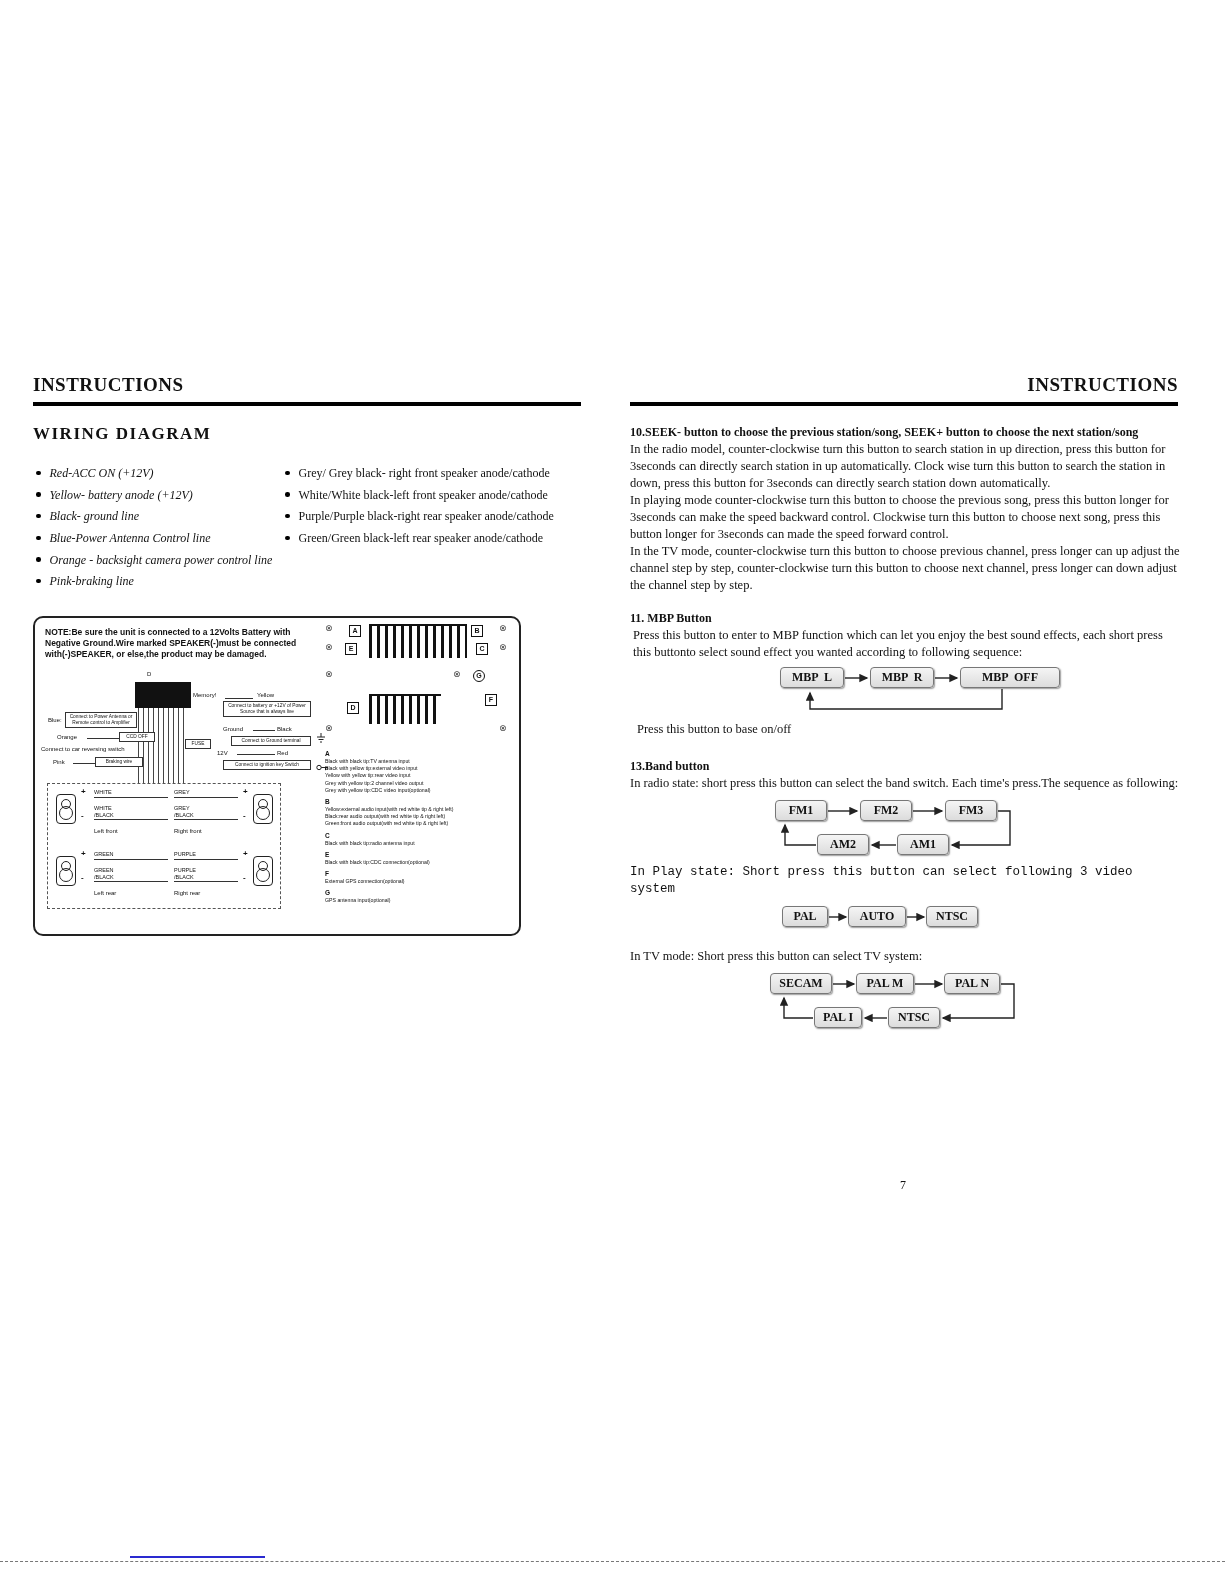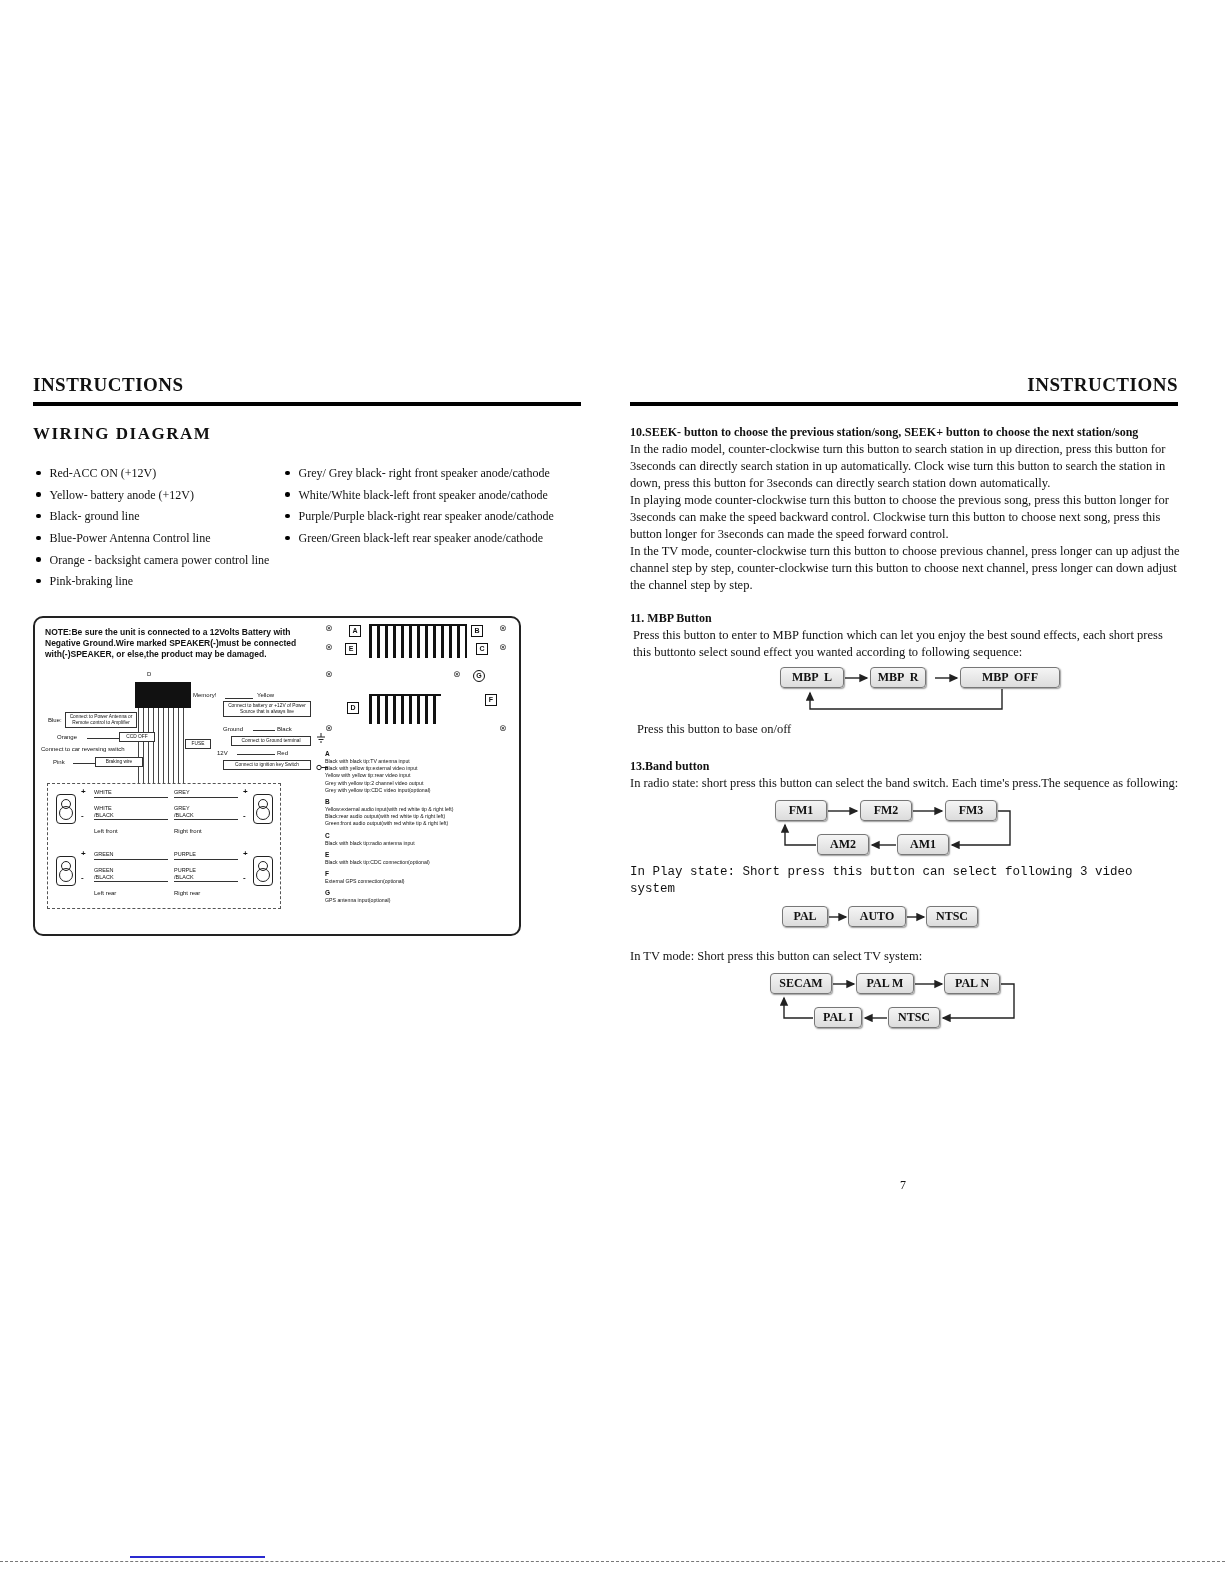--- a/index.html
+++ b/index.html
@@ -54,21 +54,21 @@
 </style>
 </head>
 <body>
 
 <div class="page">
 
   <div class="abs big-head" style="left:33px; top:374px;">INSTRUCTIONS</div>
   <div class="abs rule" style="left:33px; top:402px; width:548px;"></div>
   <div class="abs sub-head" style="left:33px; top:424px;">WIRING  DIAGRAM</div>
 
-  <ul class="abs blist" style="left:36px; top:466px;">
+  <ul class="abs blist" style="left:36px; top:466px;font-style:italic;">
     <li><span class="dot"></span><span>Red-ACC ON (+12V)</span></li>
     <li><span class="dot"></span><span>Yellow- battery anode (+12V)</span></li>
     <li><span class="dot"></span><span>Black- ground line</span></li>
     <li><span class="dot"></span><span>Blue-Power Antenna Control line</span></li>
     <li><span class="dot"></span><span>Orange - backsight camera power control line</span></li>
     <li><span class="dot"></span><span>Pink-braking  line</span></li>
   </ul>
 
   <ul class="abs blist" style="left:285px; top:466px;">
     <li><span class="dot"></span><span>Grey/ Grey black- right front speaker anode/cathode</span></li>
@@ -220,21 +220,21 @@
         <defs>
             <marker id="m-mbp" markerWidth="7" markerHeight="7" refX="5.5" refY="3" orient="auto">
               <path d="M0,0L6.5,3L0,6Z" fill="#222"></path>
             </marker>
           </defs>
         <path d="M93 11 H115" stroke="#222" stroke-width="1.4" fill="none" marker-end="url(#m-mbp)"></path>
         <path d="M183 11 H205" stroke="#222" stroke-width="1.4" fill="none" marker-end="url(#m-mbp)"></path>
         <path d="M250 22 L250 42 L58 42 L58 26" stroke="#222" stroke-width="1.4" fill="none" marker-end="url(#m-mbp)"></path>
       </svg>
       <div class="fbox" style="left:28px; top:0; width:64px;">MBP  L</div>
-      <div class="fbox" style="left:118px; top:0; width:56px;">MBP  R</div>
+      <div class="fbox" style="left:118px; top:0; width:64px;">MBP  R</div>
       <div class="fbox" style="left:208px; top:0; width:100px;">MBP  OFF</div>
     </div>
 
     <p class="bodyp" style="padding-left:7px;">Press this button to base on/off</p>
 
     <div class="h-sec" style="margin-top:20px;">13.Band button</div>
     <p class="bodyp">In radio state: short press this button can select the band switch. Each time's press.The sequence as following:</p>
 
     <div class="flow" style="margin:8px 0 0 135px; width:290px; height:64px;">
       <svg width="290" height="64">

